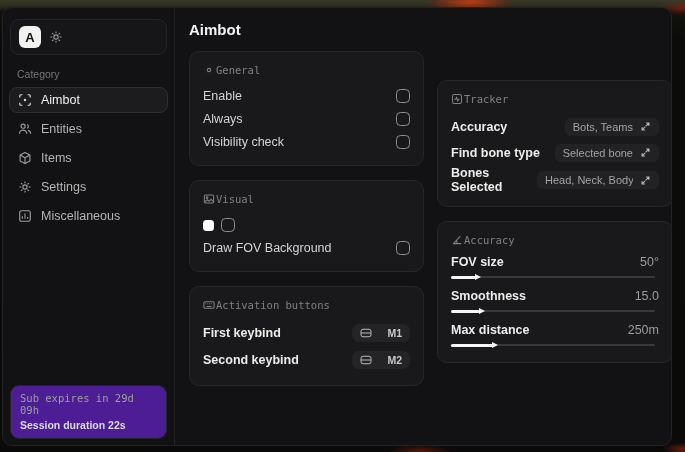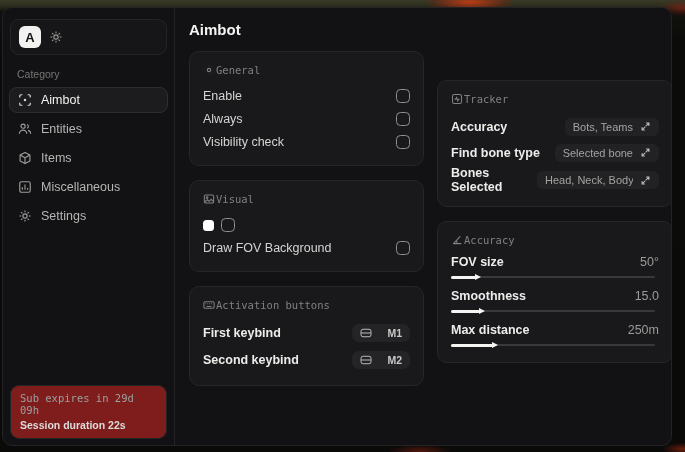--- a/index.html
+++ b/index.html
@@ -34,21 +34,21 @@
   .category{ color:#767675; font-size:10.5px; margin:13px 0 7px 14px; }
 
   .nav{ display:flex; flex-direction:column; }
   .nav-item{ display:flex; align-items:center; gap:9px; color:#b5b5b3; font-size:12.5px;
     height:26px; padding:0 8px; margin:0 6px 3px 6px; border-radius:8px; border:1px solid transparent; }
   .nav-item.selected{ background:#1c1c1e; border-color:#2e2e31; color:#f2f2f0; }
   .nav-item .nicon{ display:flex; color:#9c9c9a; }
   .nav-item.selected .nicon{ color:#d8d8d6; }
 
   .sidebar-spacer{ flex:1; }
-  .subinfo{ margin:0 7px; background:#7f1d1d; border:1px solid #252528; border-radius:9px;
+  .subinfo{ margin:0 7px; background:#4c1d95; border:1px solid #252528; border-radius:9px;
     padding:6px 9px 7px 9px; }
   .subinfo-line1{ font-family:"DejaVu Sans Mono", monospace; color:#9aa09e; font-size:10.5px; }
   .subinfo-line2{ color:#dcdcda; font-size:10.5px; font-weight:bold; margin-top:3px; }
 
   
   .main{ flex:1; padding:13px 0 0 14px; }
   .page-title{ color:#f4f4f2; font-size:15px; font-weight:bold; margin-bottom:13px; }
   .cols{ display:flex; gap:13px; }
   .col-l{ width:235px; display:flex; flex-direction:column; gap:14px; }
   .col-r{ width:236px; display:flex; flex-direction:column; gap:14px;margin-top:29px; }
@@ -136,35 +136,35 @@
               <path d="M8 1.6l5.6 3v6.8L8 14.4l-5.6-3V4.6z"></path>
               <path d="M2.4 4.6L8 7.6l5.6-3M8 7.6v6.8"></path>
             </svg>
           </span>
           <span>Items</span>
         </div>
 
         <div class="nav-item">
           <span class="nicon">
             <svg width="14" height="14" viewBox="0 0 16 16" fill="none" stroke="currentColor" stroke-width="1.3">
+              <circle cx="8" cy="8" r="2.4"></circle>
+              <path d="M8 1.6v2.2M8 12.2v2.2M1.6 8h2.2M12.2 8h2.2M3.5 3.5l1.6 1.6M10.9 10.9l1.6 1.6M12.5 3.5l-1.6 1.6M5.1 10.9l-1.6 1.6"></path>
+            </svg>
+          </span>
+          <span>Settings</span>
+        </div>
+
+        <div class="nav-item">
+          <span class="nicon">
+            <svg width="14" height="14" viewBox="0 0 16 16" fill="none" stroke="currentColor" stroke-width="1.3">
               <rect x="2" y="2" width="12" height="12" rx="2"></rect>
               <path d="M5 11V8.2M8 11V5.2M11 11V9.2"></path>
             </svg>
           </span>
           <span>Miscellaneous</span>
-        </div>
-
-        <div class="nav-item">
-          <span class="nicon">
-            <svg width="14" height="14" viewBox="0 0 16 16" fill="none" stroke="currentColor" stroke-width="1.3">
-              <circle cx="8" cy="8" r="2.4"></circle>
-              <path d="M8 1.6v2.2M8 12.2v2.2M1.6 8h2.2M12.2 8h2.2M3.5 3.5l1.6 1.6M10.9 10.9l1.6 1.6M12.5 3.5l-1.6 1.6M5.1 10.9l-1.6 1.6"></path>
-            </svg>
-          </span>
-          <span>Settings</span>
         </div>
       </div>
 
       <div class="sidebar-spacer"></div>
 
       <div class="subinfo">
         <div class="subinfo-line1">Sub expires in 29d 09h</div>
         <div class="subinfo-line2">Session duration 22s</div>
       </div>
     </div>

